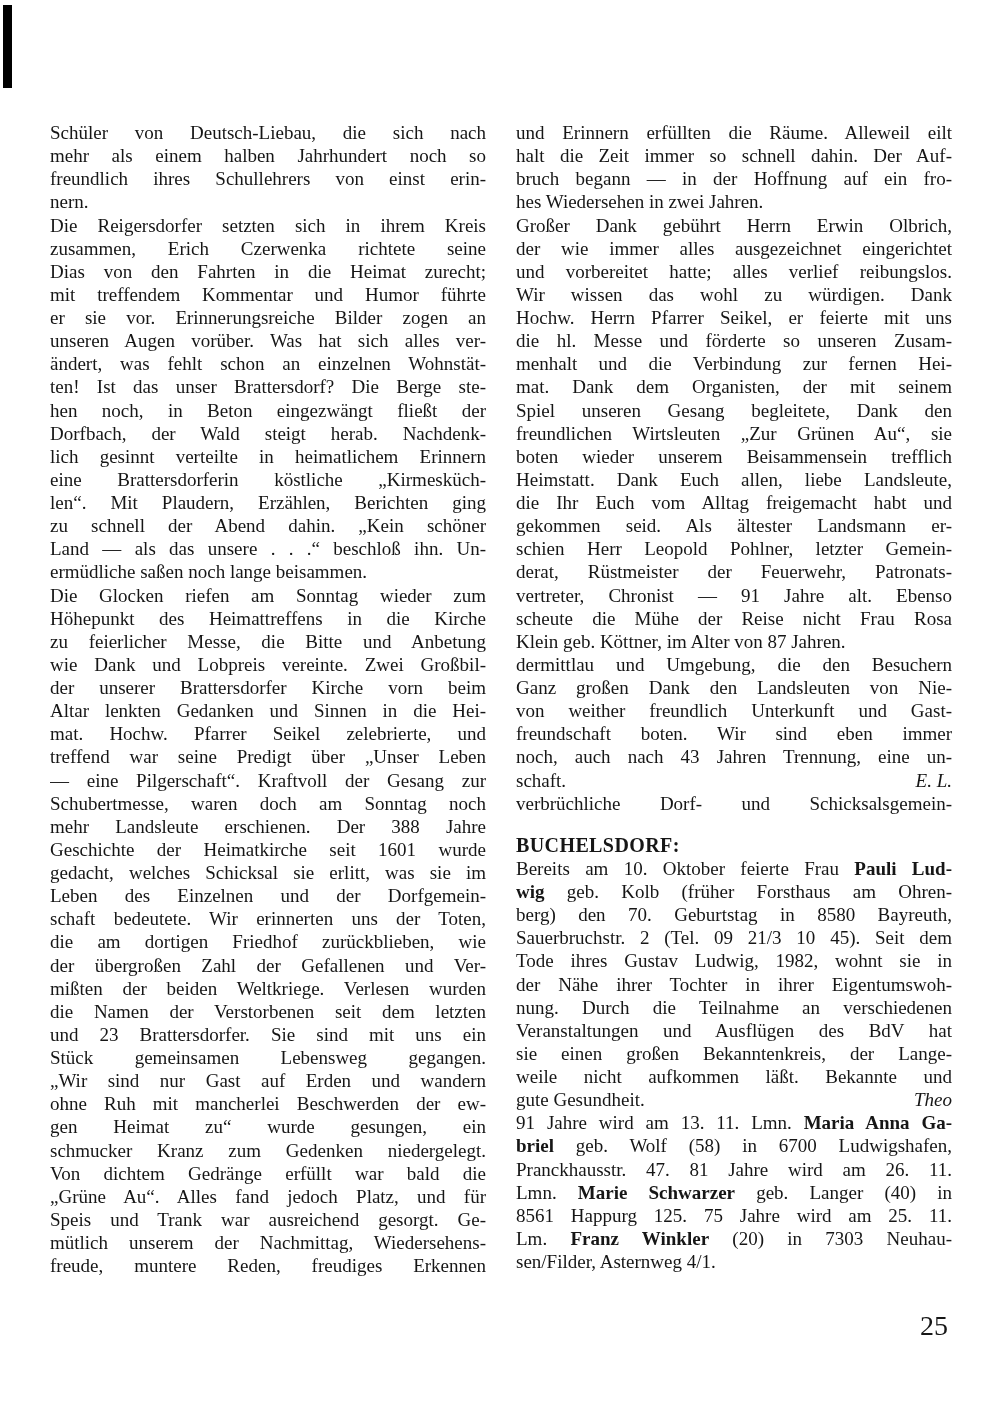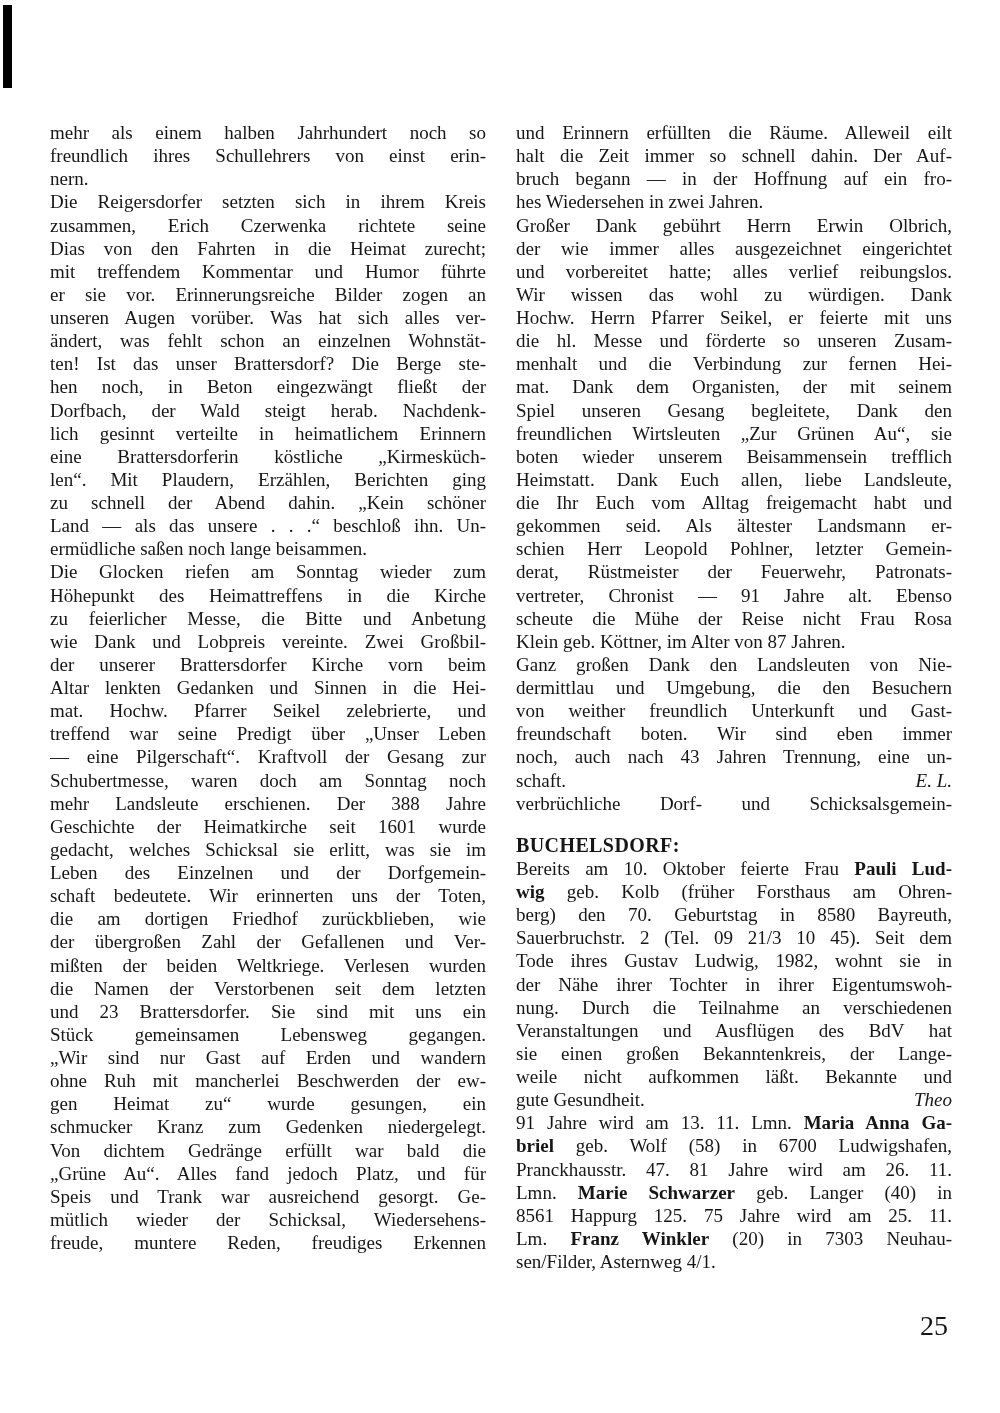--- a/index.html
+++ b/index.html
@@ -30,20 +30,21 @@
   .b { font-weight: 700; }
   .page-number { position: absolute; top: 1314px; right: 52px; font-size: 28px; line-height: 24px; }
 </style>
 </head>
 <body style="background: rgb(255, 255, 255); color: rgb(22, 22, 22);">
 
 <div class="page">
   <div class="scan-mark" style="background: rgb(0, 0, 0);"></div>
   <div class="columns">
     <div class="col" id="col-left">
+        <div class="line"><span><span>Schüler von Deutsch-Liebau, die sich nach</span></span></div>
         <div class="line"><span><span>mehr als einem halben Jahrhundert noch so</span></span></div>
         <div class="line"><span><span>freundlich ihres Schullehrers von einst erin-</span></span></div>
         <div class="line end"><span><span>nern.</span></span></div>
         <div class="line"><span><span>Die Reigersdorfer setzten sich in ihrem Kreis</span></span></div>
         <div class="line"><span><span>zusammen, Erich Czerwenka richtete seine</span></span></div>
         <div class="line"><span><span>Dias von den Fahrten in die Heimat zurecht;</span></span></div>
         <div class="line"><span><span>mit treffendem Kommentar und Humor führte</span></span></div>
         <div class="line"><span><span>er sie vor. Erinnerungsreiche Bilder zogen an</span></span></div>
         <div class="line"><span><span>unseren Augen vorüber. Was hat sich alles ver-</span></span></div>
         <div class="line"><span><span>ändert, was fehlt schon an einzelnen Wohnstät-</span></span></div>
@@ -77,21 +78,21 @@
         <div class="line"><span><span>die Namen der Verstorbenen seit dem letzten</span></span></div>
         <div class="line"><span><span>und 23 Brattersdorfer. Sie sind mit uns ein</span></span></div>
         <div class="line"><span><span>Stück gemeinsamen Lebensweg gegangen.</span></span></div>
         <div class="line"><span><span>„Wir sind nur Gast auf Erden und wandern</span></span></div>
         <div class="line"><span><span>ohne Ruh mit mancherlei Beschwerden der ew-</span></span></div>
         <div class="line"><span><span>gen Heimat zu“ wurde gesungen, ein</span></span></div>
         <div class="line"><span><span>schmucker Kranz zum Gedenken niedergelegt.</span></span></div>
         <div class="line"><span><span>Von dichtem Gedränge erfüllt war bald die</span></span></div>
         <div class="line"><span><span>„Grüne Au“. Alles fand jedoch Platz, und für</span></span></div>
         <div class="line"><span><span>Speis und Trank war ausreichend gesorgt. Ge-</span></span></div>
-        <div class="line"><span><span>mütlich wieder der Schicksal, Wiedersehens-</span></span></div>
+        <div class="line"><span><span>mütlich unserem der Nachmittag, Wiedersehens-</span></span></div>
         <div class="line"><span><span>freude, muntere Reden, freudiges Erkennen</span></span></div>
       </div>
     <div class="col" id="col-right">
         <div class="line"><span><span>und Erinnern erfüllten die Räume. Alleweil eilt</span></span></div>
         <div class="line"><span><span>halt die Zeit immer so schnell dahin. Der Auf-</span></span></div>
         <div class="line"><span><span>bruch begann — in der Hoffnung auf ein fro-</span></span></div>
         <div class="line end"><span><span>hes Wiedersehen in zwei Jahren.</span></span></div>
         <div class="line"><span><span>Großer Dank gebührt Herrn Erwin Olbrich,</span></span></div>
         <div class="line"><span><span>der wie immer alles ausgezeichnet eingerichtet</span></span></div>
         <div class="line"><span><span>und vorbereitet hatte; alles verlief reibungslos.</span></span></div>
@@ -104,22 +105,22 @@
         <div class="line"><span><span>freundlichen Wirtsleuten „Zur Grünen Au“, sie</span></span></div>
         <div class="line"><span><span>boten wieder unserem Beisammensein trefflich</span></span></div>
         <div class="line"><span><span>Heimstatt. Dank Euch allen, liebe Landsleute,</span></span></div>
         <div class="line"><span><span>die Ihr Euch vom Alltag freigemacht habt und</span></span></div>
         <div class="line"><span><span>gekommen seid. Als ältester Landsmann er-</span></span></div>
         <div class="line"><span><span>schien Herr Leopold Pohlner, letzter Gemein-</span></span></div>
         <div class="line"><span><span>derat, Rüstmeister der Feuerwehr, Patronats-</span></span></div>
         <div class="line"><span><span>vertreter, Chronist — 91 Jahre alt. Ebenso</span></span></div>
         <div class="line"><span><span>scheute die Mühe der Reise nicht Frau Rosa</span></span></div>
         <div class="line end"><span><span>Klein geb. Köttner, im Alter von 87 Jahren.</span></span></div>
+        <div class="line"><span><span>dermittlau und Umgebung, die den Besuchern</span></span></div>
         <div class="line"><span><span>Ganz großen Dank den Landsleuten von Nie-</span></span></div>
-        <div class="line"><span><span>dermittlau und Umgebung, die den Besuchern</span></span></div>
         <div class="line"><span><span>von weither freundlich Unterkunft und Gast-</span></span></div>
         <div class="line"><span><span>freundschaft boten. Wir sind eben immer</span></span></div>
         <div class="line"><span><span>noch, auch nach 43 Jahren Trennung, eine un-</span></span></div>
         <div class="line sig-line">
           <span><span>schaft.</span></span>
           <span class="sig">E. L.</span>
         </div>
         <div class="line"><span><span>verbrüchliche Dorf- und Schicksalsgemein-</span></span></div>
         <div class="line end heading"><span><span>BUCHELSDORF:</span></span></div>
         <div class="line"><span><span>Bereits am 10. Oktober feierte Frau </span><span class="b">Pauli Lud-</span></span></div>

